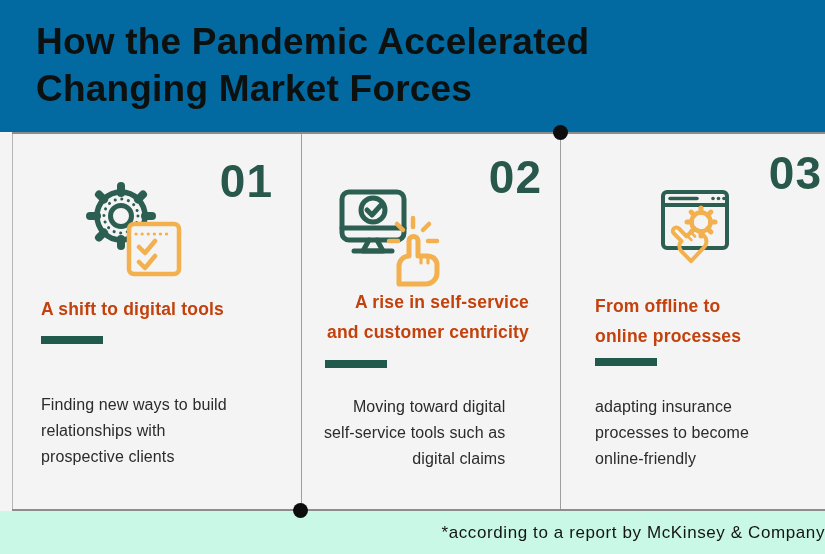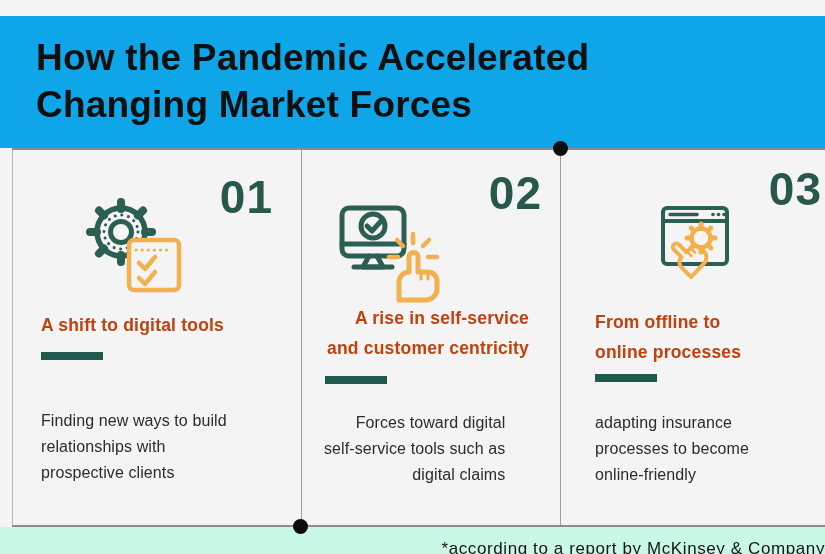--- a/index.html
+++ b/index.html
@@ -6,23 +6,22 @@
   body {
     width:825px; height:554px;
     font-family:"Liberation Sans", sans-serif;
     background:#f4f4f4;
     overflow:hidden;
     position:relative;
   }
   
   .header {
     width:825px; height:132px;
-    background:#0ea5e9;
+    background:#0369a1;
     box-sizing:border-box;
-    margin-top:16px;
   }
   .title {
     margin:0;
     padding:18px 0 0 36px;
     font-size:37px;
     font-weight:800;
     line-height:47px;
     letter-spacing:0.2px;
     color:#0c100e;
     white-space:pre-line;
@@ -191,21 +190,21 @@
             <path d="M93,40 L87,46"></path>
             <path d="M53,57 H62"></path>
             <path d="M101,57 H92"></path>
           </g>
         </g>
       </svg>
     </div>
     <h3 class="heading">A rise in self-service
 and customer centricity</h3>
     <div class="bar"></div>
-    <p class="body-text">Forces toward digital
+    <p class="body-text">Moving toward digital
 self-service tools such as
 digital claims</p>
   </section>
 
   <section class="col col-3">
     <div class="num">03</div>
     <div class="icon-slot">
       <svg width="76" height="76" viewBox="0 0 76 76" fill="none">
         <g stroke="#2c5f52" stroke-width="4" fill="none" stroke-linecap="round" stroke-linejoin="round">
           <rect x="6" y="6" width="64" height="56" rx="4"></rect>

